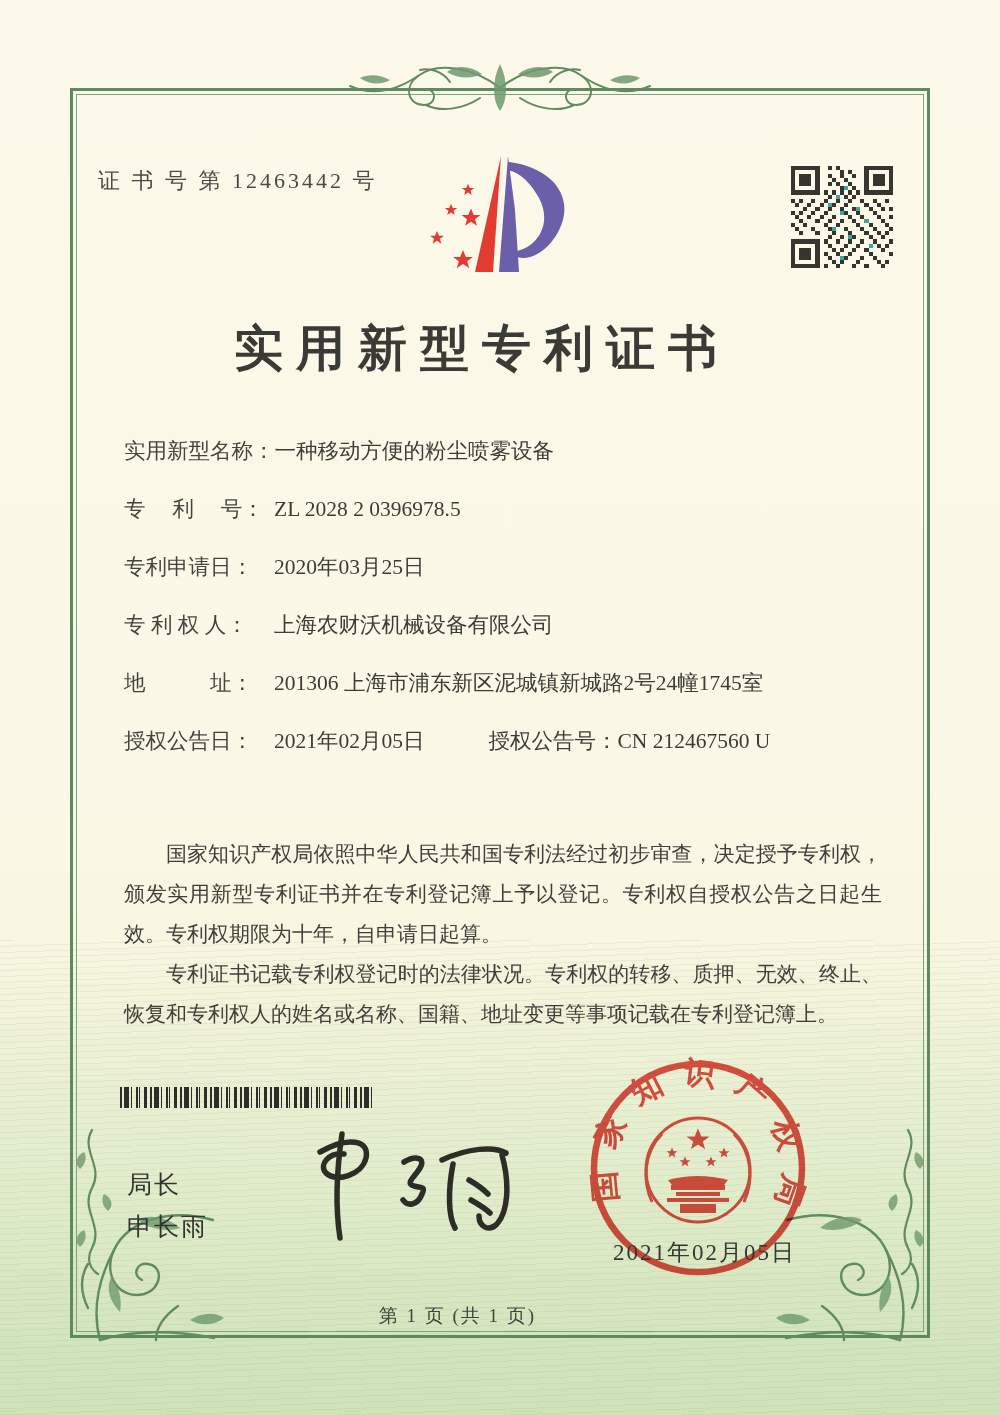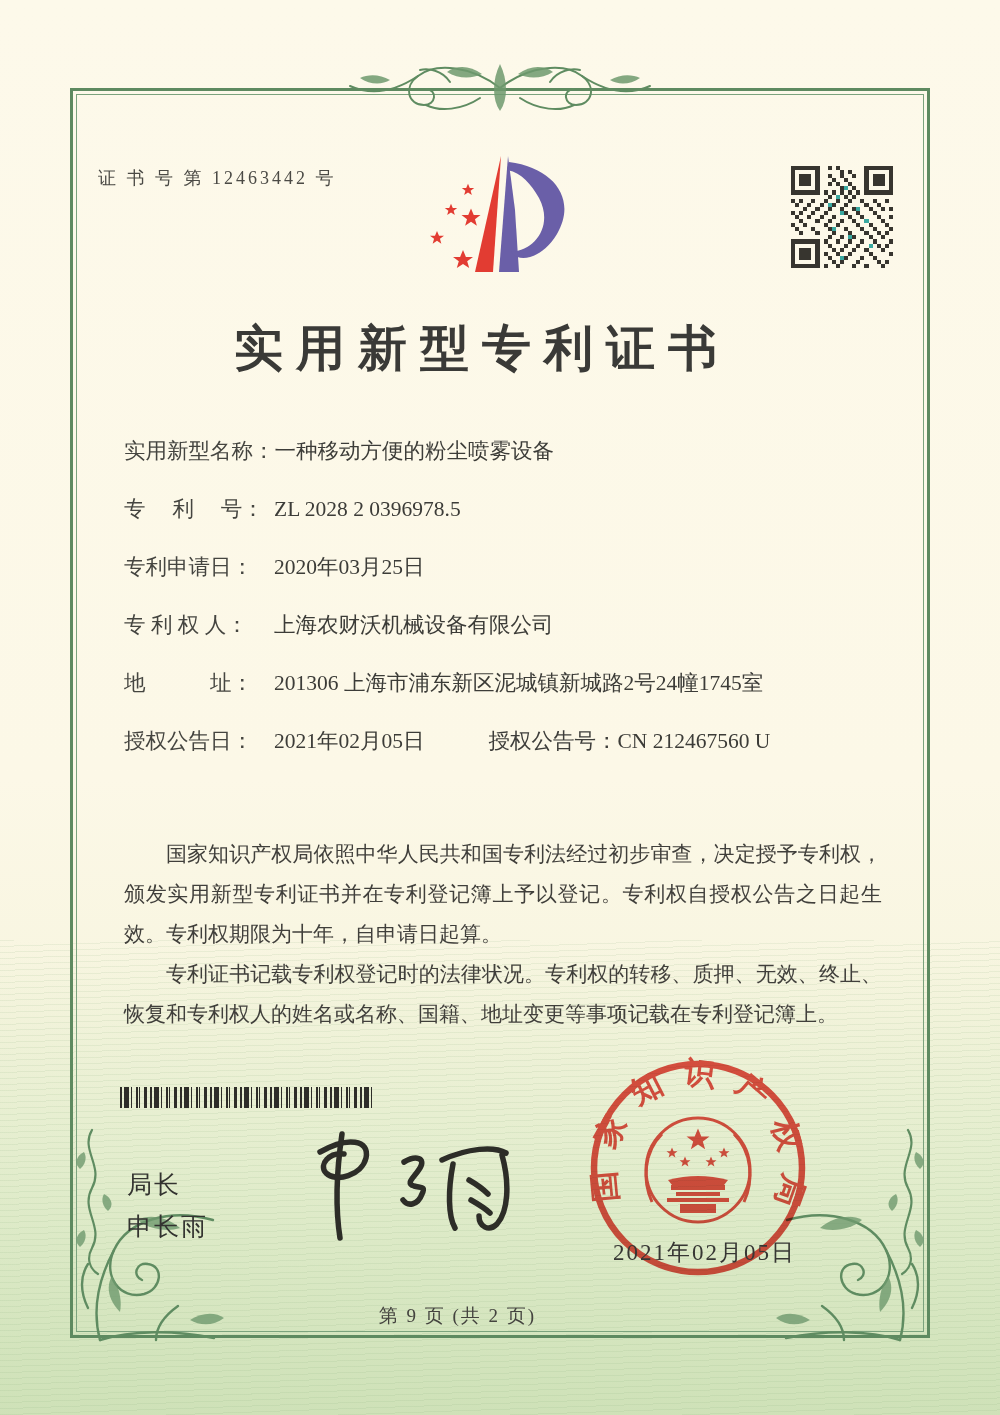--- a/index.html
+++ b/index.html
@@ -18,21 +18,21 @@
       linear-gradient(180deg, rgba(214,232,196,0) 0%, rgba(211,230,190,.45) 45%, rgba(198,221,175,.75) 100%);
   }
   .frame-outer {
     position:absolute; left:70px; top:88px; width:860px; height:1250px;
     border:3px solid #5e8a60;
   }
   .frame-inner { position:absolute; left:3px; top:3px; right:3px; bottom:3px; border:1px solid #7ba37d; }
   .ornament { position:absolute; pointer-events:none; }
 
   .cert-no {
-    position:absolute; left:98px; top:166px; font-size:18px; letter-spacing:3px; color:#4b4a45;
+    position:absolute; left:98px; top:166px; font-size:22px; letter-spacing:3px; color:#4b4a45;
   }
   .logo { position:absolute; left:415px; top:148px; }
   .qr { position:absolute; left:791px; top:166px; width:102px; height:102px; }
 
   .title {
     position:absolute; left:0; top:316px; width:964px; text-align:center;
     font-size:49px; font-weight:bold; letter-spacing:13px; color:#3a3a37;
   }
 
   .fields { position:absolute; left:124px; top:438px; width:790px; display:flex; flex-direction:column; gap:32px; }
@@ -240,15 +240,15 @@
         <rect x="-27" y="17" width="54" height="5"></rect>
         <rect x="-22" y="24" width="44" height="4"></rect>
         <rect x="-31" y="30" width="62" height="4"></rect>
         <rect x="-18" y="36" width="36" height="9"></rect>
       </g>
     </g>
   </svg>
 
   <div class="issue-date">2021年02月05日</div>
 
-  <div class="page-info">第 9 页 (共 2 页)</div>
+  <div class="page-info">第 1 页 (共 1 页)</div>
 
 </div>
 
 </body></html>

